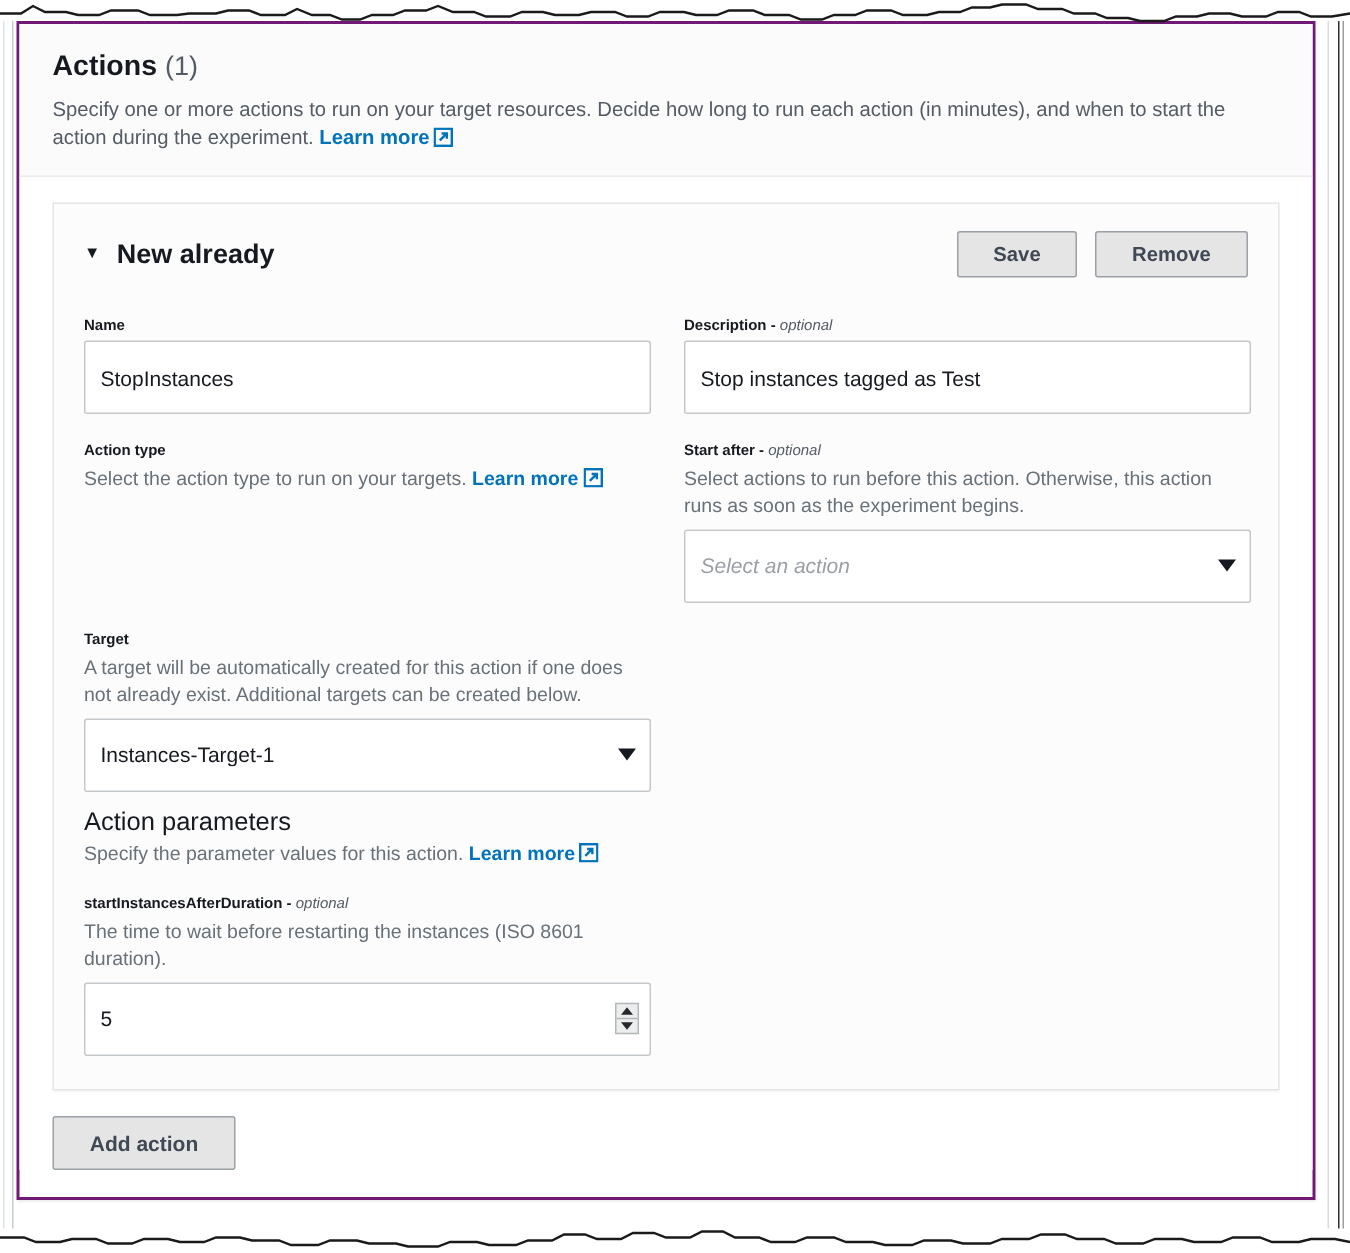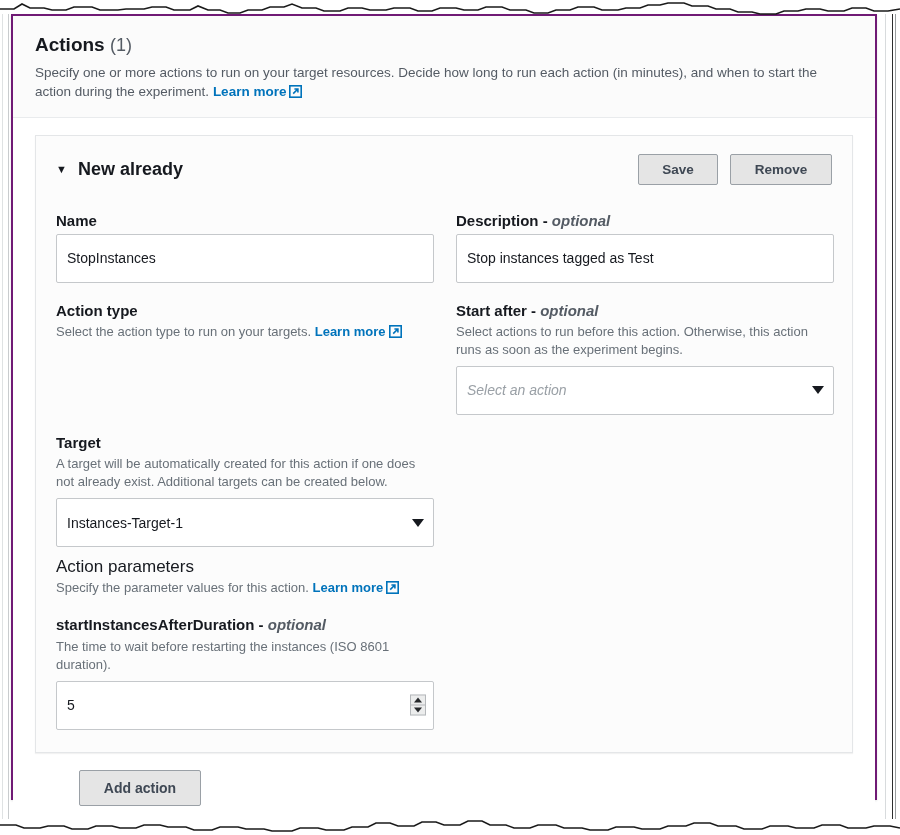--- a/index.html
+++ b/index.html
@@ -153,28 +153,28 @@
   
   .grid {
     display: grid;
     grid-template-columns: 378px 378px;
     column-gap: 22px;
   }
   .field { margin-bottom: 18px; }
   .field.tight { margin-bottom: 6px; }
 
   .label {
-    font-size: 15px;
+    font-size: 10px;
     font-weight: bold;
     color: #16191f;
     margin-bottom: 3px;
     line-height: 1.3;
   }
   .label .opt {
-    font-weight: bold;
+    font-weight: normal;
     font-style: italic;
     color: #545b64;
   }
   .hint {
     font-size: 13px;
     color: #687078;
     line-height: 1.38;
     margin-bottom: 7px;
   }
 
@@ -246,21 +246,21 @@
   .section-title {
     font-size: 17px;
     font-weight: normal;
     color: #16191f;
     margin: 4px 0 2px 0;
   }
 
   .col-left  { grid-column: 1; }
   .col-right { grid-column: 2; }
 
-  .add-row { padding: 17px 22px 0 22px; margin-left: 44px; }
+  .add-row { padding: 17px 22px 0 22px; }
 </style>
 </head>
 <body>
 
 <div id="screenshot">
 
   <svg class="torn-edge top" viewBox="0 0 900 22" preserveAspectRatio="none">
     <path d="M0,9 L14,9 L22,4 L30,8 L44,8 L52,10 L66,10 L74,7 L92,7 L100,10 L118,10 L126,9 L144,9 L152,7 L166,7 L174,10 L190,10 L198,6 L208,10 L220,10 L228,13 L240,13 L248,10 L262,10 L270,7 L284,7 L292,4 L302,8 L316,8 L324,11 L340,11 L348,8 L362,8 L370,10 L386,10 L394,8 L410,8 L418,11 L432,11 L440,8 L456,8 L464,10 L478,10 L486,7 L502,7 L510,10 L526,10 L534,13 L548,13 L556,10 L570,10 L578,7 L594,7 L602,10 L618,10 L626,8 L640,8 L648,5 L660,5 L668,3 L684,3 L692,6 L708,6 L716,9 L730,9 L738,12 L752,12 L760,14 L776,14 L784,11 L798,11 L806,9 L820,9 L828,11 L844,11 L852,8 L866,8 L874,11 L888,11 L900,9 L900,0 L0,0 Z" fill="#ffffff"></path>
     <path d="M0,9 L14,9 L22,4 L30,8 L44,8 L52,10 L66,10 L74,7 L92,7 L100,10 L118,10 L126,9 L144,9 L152,7 L166,7 L174,10 L190,10 L198,6 L208,10 L220,10 L228,13 L240,13 L248,10 L262,10 L270,7 L284,7 L292,4 L302,8 L316,8 L324,11 L340,11 L348,8 L362,8 L370,10 L386,10 L394,8 L410,8 L418,11 L432,11 L440,8 L456,8 L464,10 L478,10 L486,7 L502,7 L510,10 L526,10 L534,13 L548,13 L556,10 L570,10 L578,7 L594,7 L602,10 L618,10 L626,8 L640,8 L648,5 L660,5 L668,3 L684,3 L692,6 L708,6 L716,9 L730,9 L738,12 L752,12 L760,14 L776,14 L784,11 L798,11 L806,9 L820,9 L828,11 L844,11 L852,8 L866,8 L874,11 L888,11 L900,9" fill="none" stroke="#1a1a1a" stroke-width="1.6"></path>
   </svg>

